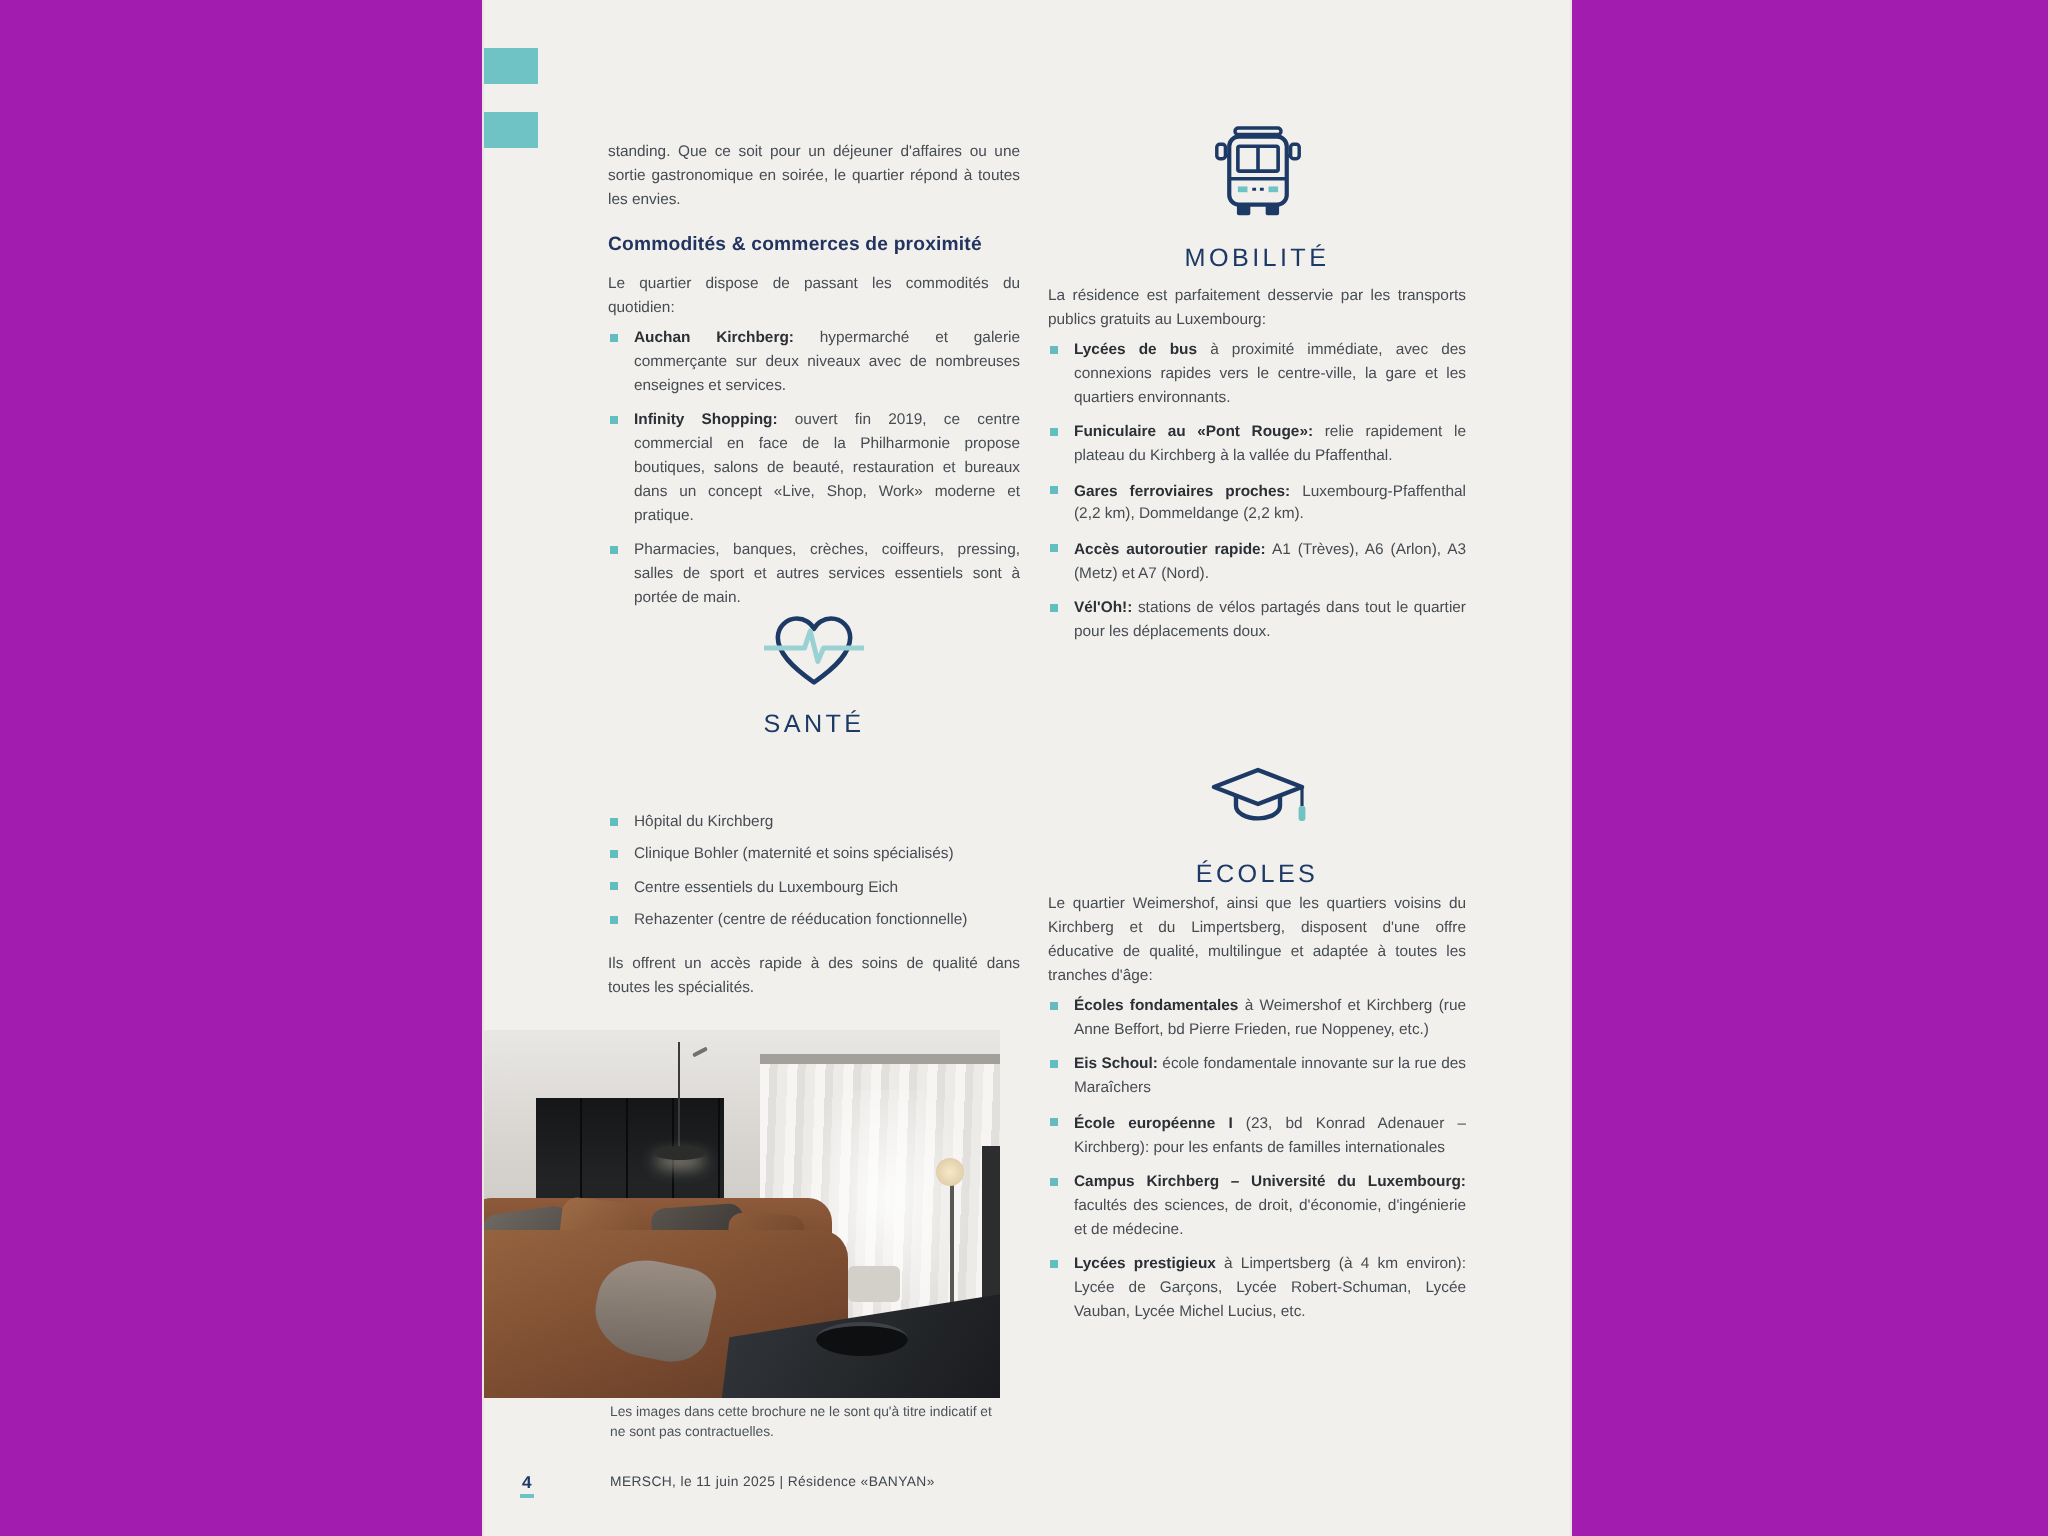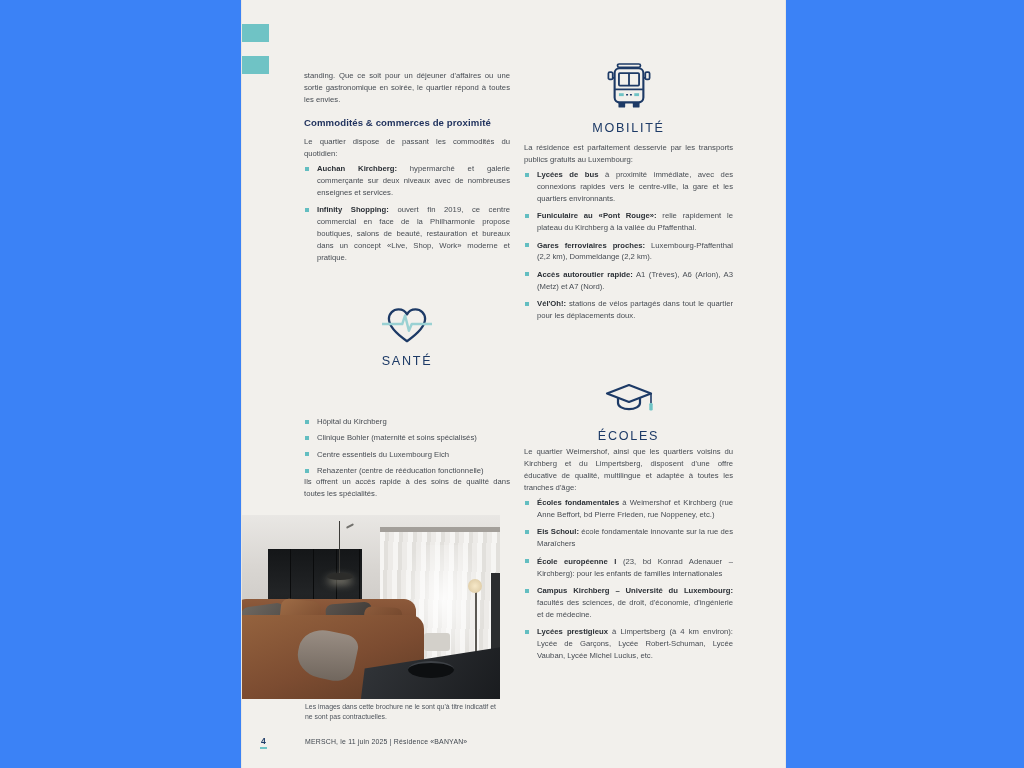--- a/index.html
+++ b/index.html
@@ -2,21 +2,21 @@
 <html><head>
 <meta charset="utf-8">
 <style>
   html,body{margin:0;padding:0;}
   body{
     width:1024px;height:768px;
     font-family:"Liberation Sans","DejaVu Sans",sans-serif;
     background:#ffffff;
     -webkit-font-smoothing:antialiased;
   }
-  .canvas{position:relative;width:1024px;height:768px;background:#3b82f6;overflow:hidden;}
+  .canvas{position:relative;width:1024px;height:768px;background:#a21caf;overflow:hidden;}
   .page{
     position:absolute;left:241px;top:0;width:543px;height:768px;
     background:#f2f0ec;
     border-left:1px solid #e9e6e1;border-right:1px solid #e9e6e1;
   }
   .deco{position:absolute;left:0;width:27px;height:18px;background:#6fc3c5;}
   .deco1{top:24px;}
   .deco2{top:56px;}
 
   .col{position:absolute;top:0;height:768px;}
@@ -127,32 +127,36 @@
 
       <ul class="abs" style="top:163px;">
         <li>
           <span class="bullet"></span>
           <b>Auchan Kirchberg:</b><span> hypermarché et galerie commerçante sur deux niveaux avec de nombreuses enseignes et services.</span>
         </li>
         <li>
           <span class="bullet"></span>
           <b>Infinity Shopping:</b><span> ouvert fin 2019, ce centre commercial en face de la Philharmonie propose boutiques, salons de beauté, restauration et bureaux dans un concept «Live, Shop, Work» moderne et pratique.</span>
         </li>
+        <li>
+          <span class="bullet"></span>
+          <b></b><span>Pharmacies, banques, crèches, coiffeurs, pressing, salles de sport et autres services essentiels sont à portée de main.</span>
+        </li>
       </ul>
 
       <div class="icon-block abs" style="top:305px;">
         <svg width="50" height="40" viewBox="0 0 52 42">
           <path d="M26 38 C14.5 30 7 22.5 7 14.5 C7 9 11.5 4.5 17 4.5 c4 0 7.5 2.2 9 5.4 c1.5-3.2 5-5.4 9-5.4 c5.5 0 10 4.5 10 10 C45 22.5 37.5 30 26 38 Z" fill="none" stroke="#1d3a66" stroke-width="2.4" stroke-linejoin="round"></path>
           <polyline points="0,20 17,20 21,20 24,11 28,27 31,20 52,20" fill="none" stroke="#9ad1d3" stroke-width="2.6" stroke-linejoin="round" stroke-linecap="round"></polyline>
         </svg>
         <div class="section-title">SANTÉ</div>
       </div>
 
 
-      <ul class="abs tight" style="top:416px;">
+      <ul class="abs tight" style="top:405px;">
         <li><span class="bullet"></span><span>Hôpital du Kirchberg</span></li>
         <li><span class="bullet"></span><span>Clinique Bohler (maternité et soins spécialisés)</span></li>
         <li><span class="bullet"></span><span>Centre essentiels du Luxembourg Eich</span></li>
         <li><span class="bullet"></span><span>Rehazenter (centre de rééducation fonctionnelle)</span></li>
       </ul>
 
       <p class="body abs" style="top:476px;">Ils offrent un accès rapide à des soins de qualité dans toutes les spécialités.</p>
     </div>
 
     <div class="col col-right">

